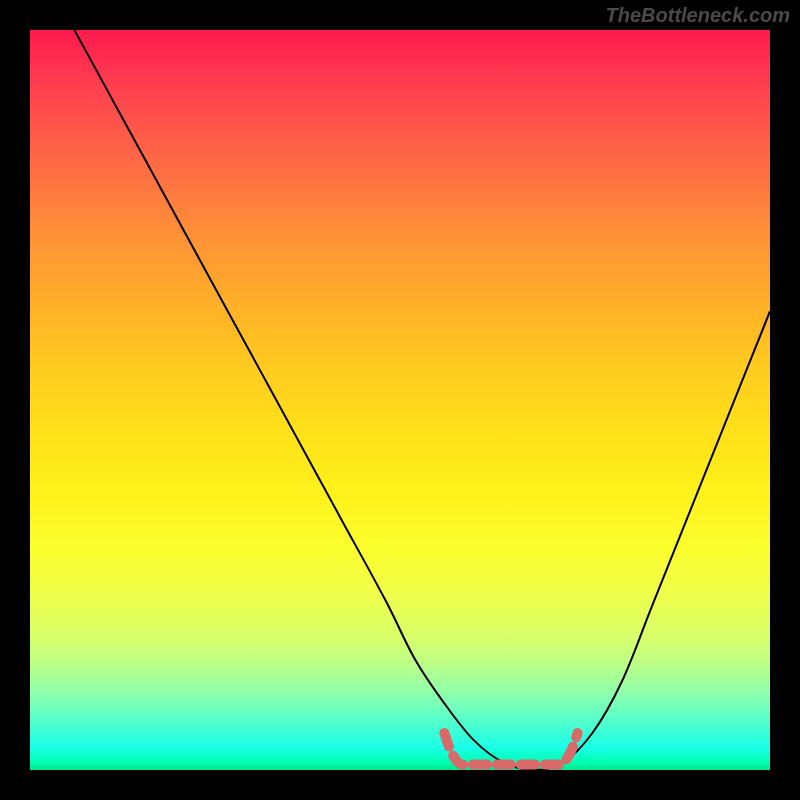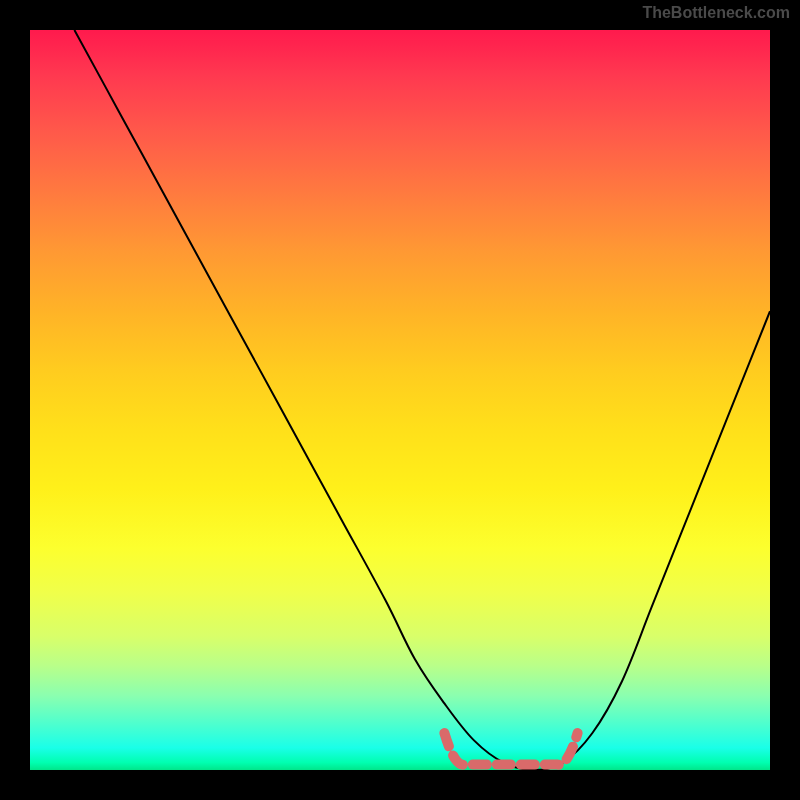--- a/index.html
+++ b/index.html
@@ -8,23 +8,24 @@
     height: 800px;
     background: #000;
     position: relative;
     font-family: Arial, Helvetica, sans-serif;
   }
   .attribution {
     position: absolute;
     top: 4px;
     right: 10px;
     color: #4a4a4a;
-    font-size: 16px;
+    font-size: 20px;
     font-weight: bold;
     z-index: 10;
+    font-style: italic;
   }
   .plot-area {
     position: absolute;
     left: 30px;
     top: 30px;
     width: 740px;
     height: 740px;
     overflow: hidden;
   }
   .gradient-bg {

